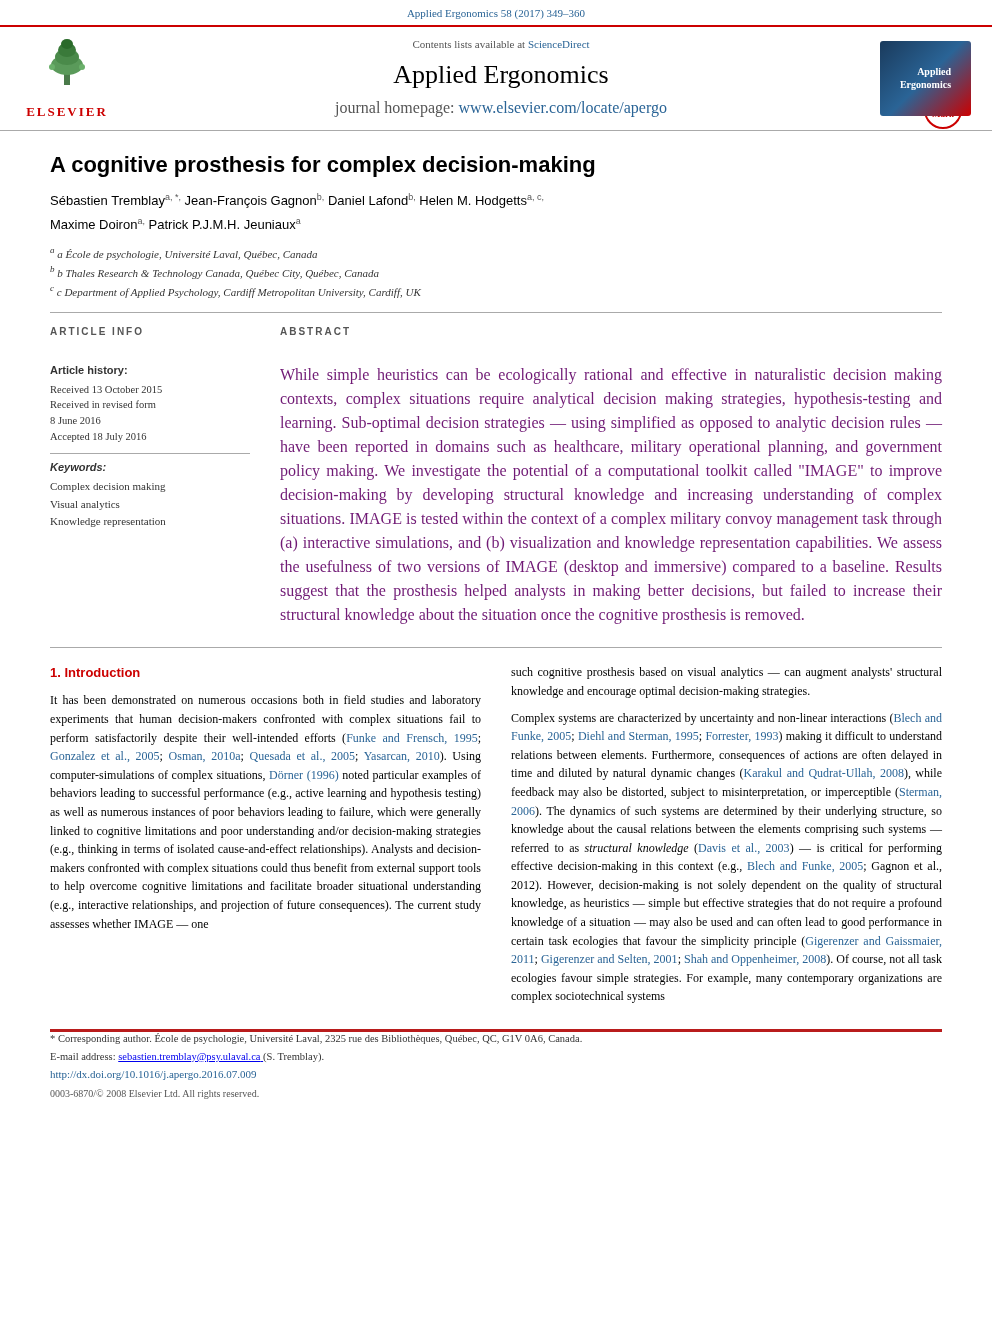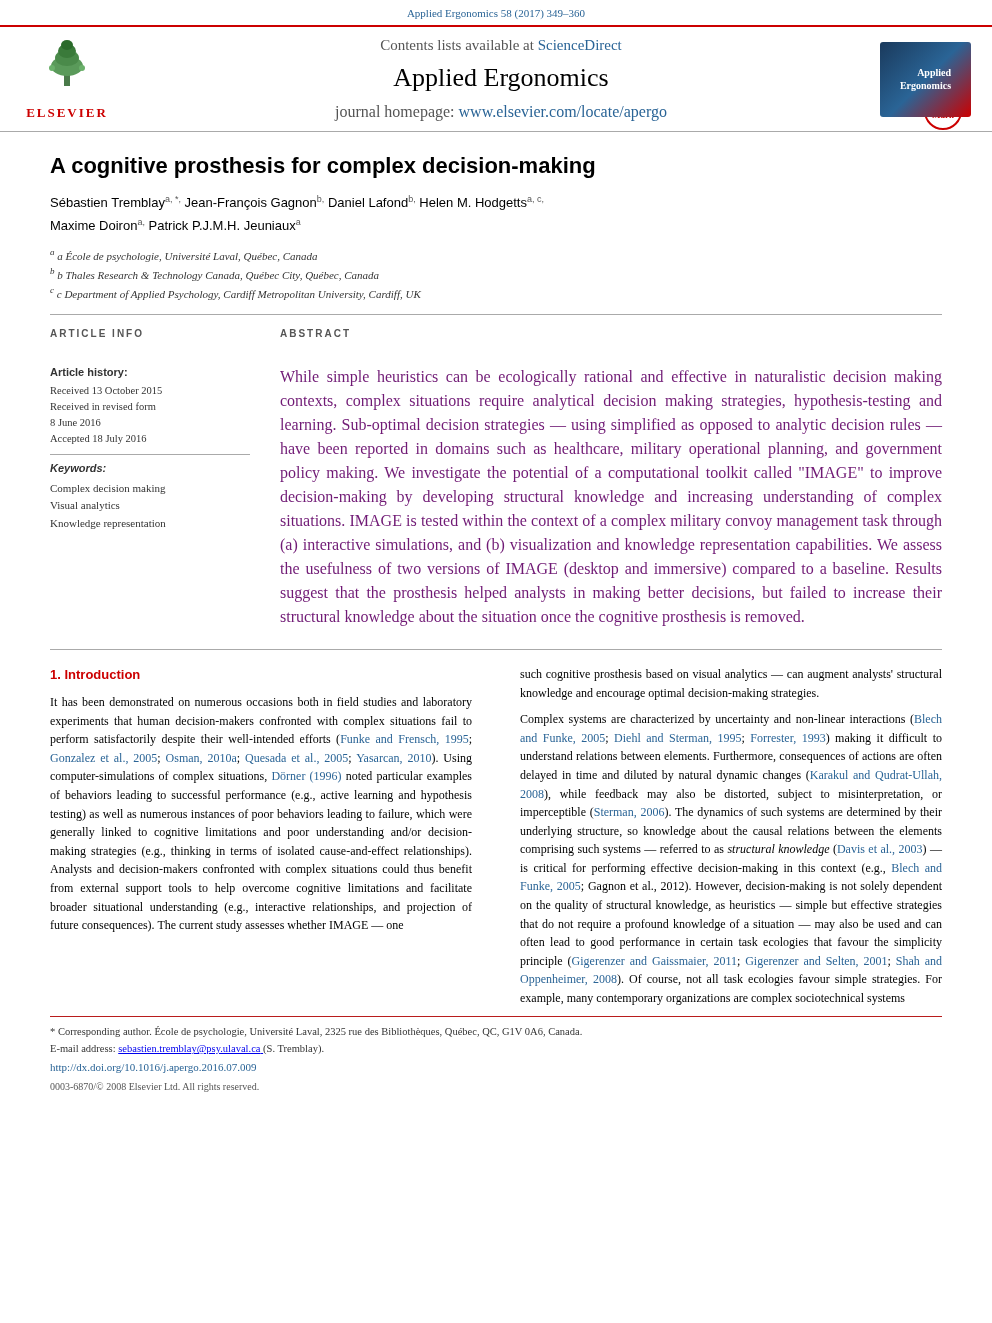--- a/index.html
+++ b/index.html
@@ -45,21 +45,21 @@
       color: #c00;
       letter-spacing: 2px;
       margin-top: 2px;
     }
 
     .journal-header-center {
       flex: 1;
       text-align: center;
     }
     .sciencedirect-link {
-      font-size: 15px;
+      font-size: 11px;
       color: #555;
     }
     .sciencedirect-link a {
       color: #2a6496;
       text-decoration: none;
     }
     .journal-name {
       font-size: 26px;
       font-weight: normal;
       color: #000;
@@ -225,21 +225,21 @@
 
     
     .body-section {
       margin-top: 20px;
       border-top: 1px solid #aaa;
       padding-top: 15px;
     }
 
     .two-col-body {
       display: flex;
-      gap: 48px;
+      gap: 30px;
     }
     .body-col {
       flex: 1;
       font-size: 12px;
       line-height: 1.55;
       text-align: justify;
       color: #000;
     }
 
     .section-heading {
@@ -253,22 +253,23 @@
     .body-col p {
       margin-bottom: 8px;
     }
 
     .body-col a, .body-col .ref-link {
       color: #2a6496;
       text-decoration: none;
     }
 
     .footnote-section {
-      border-top: 1px solid #b91c1c;
-      padding-top: 8px;
+      border-top: 3px solid #b91c1c;
+      margin-top: 15px;
+      padding-top: 0;
       font-size: 10.5px;
       color: #333;
     }
     .footnote-line {
       margin-bottom: 3px;
     }
     .doi-link {
       color: #2a6496;
       text-decoration: none;
       font-size: 11px;

